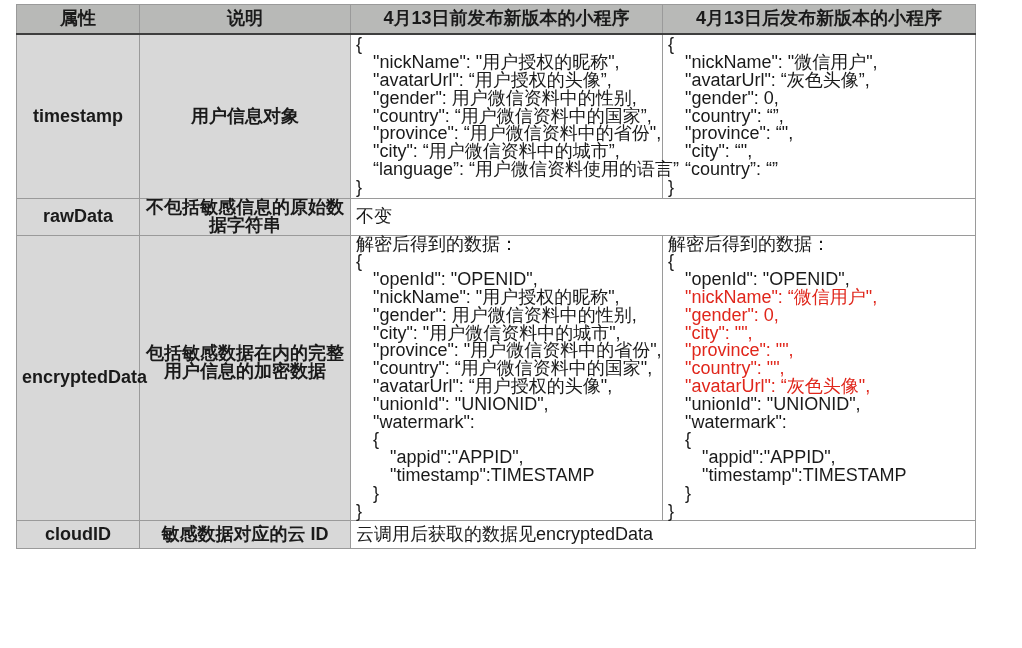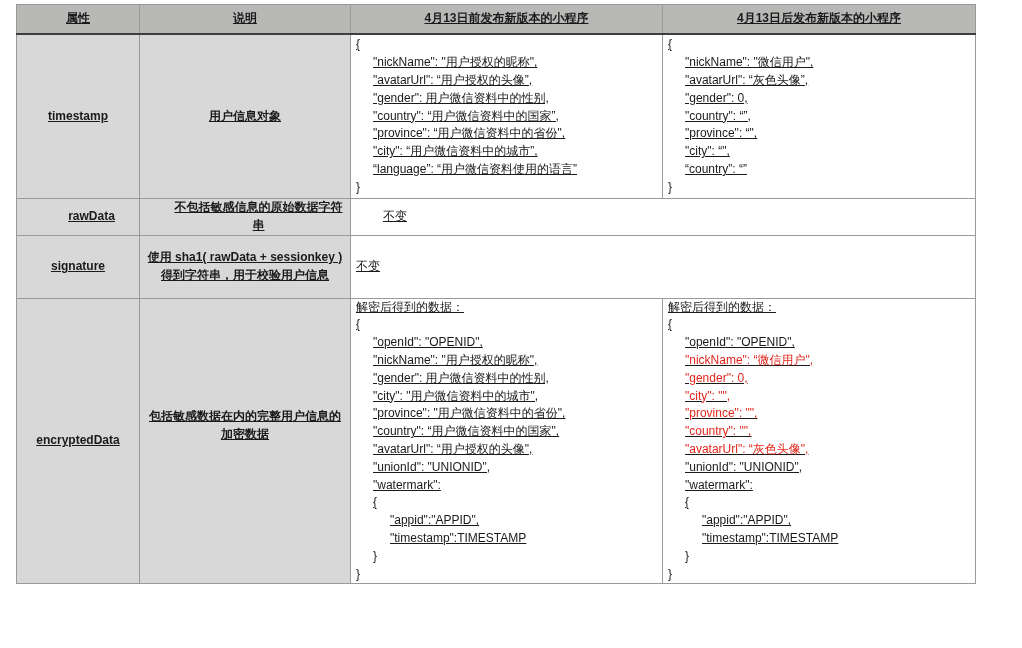--- a/index.html
+++ b/index.html
@@ -1,42 +1,42 @@
 <!DOCTYPE html>
 <html><head>
 <meta charset="utf-8">
 <style>
   html, body { margin: 0; padding: 0; background: #ffffff; }
   body { width: 1022px; height: 648px; position: relative; overflow: hidden;
          font-family: "Liberation Sans", "DejaVu Sans", sans-serif; color: #1a1a1a; }
   table.spec {
     position: absolute; left: 16px; top: 4px;
     border-collapse: collapse; table-layout: fixed;
-    width: 959px; font-size: 12px; text-decoration: underline;
+    width: 959px; font-size: 18px;
   }
   table.spec td, table.spec th {
     border: 1px solid #9a9a9a; padding: 0 5px; vertical-align: middle;
     line-height: 17.8px;
   }
   table.spec thead th {
     background: #b8b9b7; font-weight: bold; height: 28px; text-align: center;
     border-bottom: 2px solid #3e3e3e;
   }
   col.c1 { width: 123px; } col.c2 { width: 211px; } col.c3 { width: 312px; } col.c4 { width: 313px; }
   td.prop { background: #d8d8d8; font-weight: bold; text-align: center; }
   td.desc { background: #d8d8d8; font-weight: bold; text-align: center; border-right: 1px solid #3e3e3e; }
   td.val { background: #ffffff; text-align: left; vertical-align: top; padding-top: 4px; padding-bottom: 2px; }
   td.span { background: #ffffff; }
   td.desc.top { vertical-align: middle; }
   .line { white-space: pre; display: block; }
   .i1 { padding-left: 17px; }
   .i2 { padding-left: 34px; }
   .red { color: #e0261b; }
   tr.r-userinfo td { height: 163px; }
-  tr.r-raw td { height: 27px; padding-left: 32px; }
+  tr.r-raw td { height: 27px; }
   tr.r-sig td { height: 62px; }
   tr.r-enc td { height: 284px; }
   tr.r-iv td { height: 27px; }
   tr.r-cloud td { height: 27px; }
   .enc-desc { display: block; margin-top: -30px; }
 </style>
 </head>
 <body>
 
 <table class="spec">
@@ -82,25 +82,20 @@
         <span class="line">}</span>
       </td>
     </tr>
 
     <tr class="r-raw">
       <td class="prop">rawData</td>
       <td class="desc">不包括敏感信息的原始数据字符串</td>
       <td class="span" colspan="2">不变</td>
     </tr>
 
-    <tr class="r-sig">
-      <td class="prop">signature</td>
-      <td class="desc">使用 sha1( rawData + sessionkey ) 得到字符串，用于校验用户信息</td>
-      <td class="span" colspan="2">不变</td>
-    </tr>
 
     <tr class="r-enc">
       <td class="prop">encryptedData</td>
       <td class="desc top">
         <span class="enc-desc">包括敏感数据在内的完整用户信息的加密数据</span>
       </td>
       <td class="val">
         <span class="line">解密后得到的数据：</span>
         <span class="line">{</span>
         <span class="line i1">"openId": "OPENID",</span>
@@ -132,14 +127,19 @@
         <span class="line i1">"watermark":</span>
         <span class="line i1">{</span>
         <span class="line i2">"appid":"APPID",</span>
         <span class="line i2">"timestamp":TIMESTAMP</span>
         <span class="line i1">}</span>
         <span class="line">}</span>
       </td>
     </tr>
 
 
+    <tr class="r-cloud">
+      <td class="prop">cloudID</td>
+      <td class="desc">敏感数据对应的云 ID</td>
+      <td class="span" colspan="2">云调用后获取的数据见encryptedData</td>
+    </tr>
   </tbody>
 </table>
 
 </body></html>

